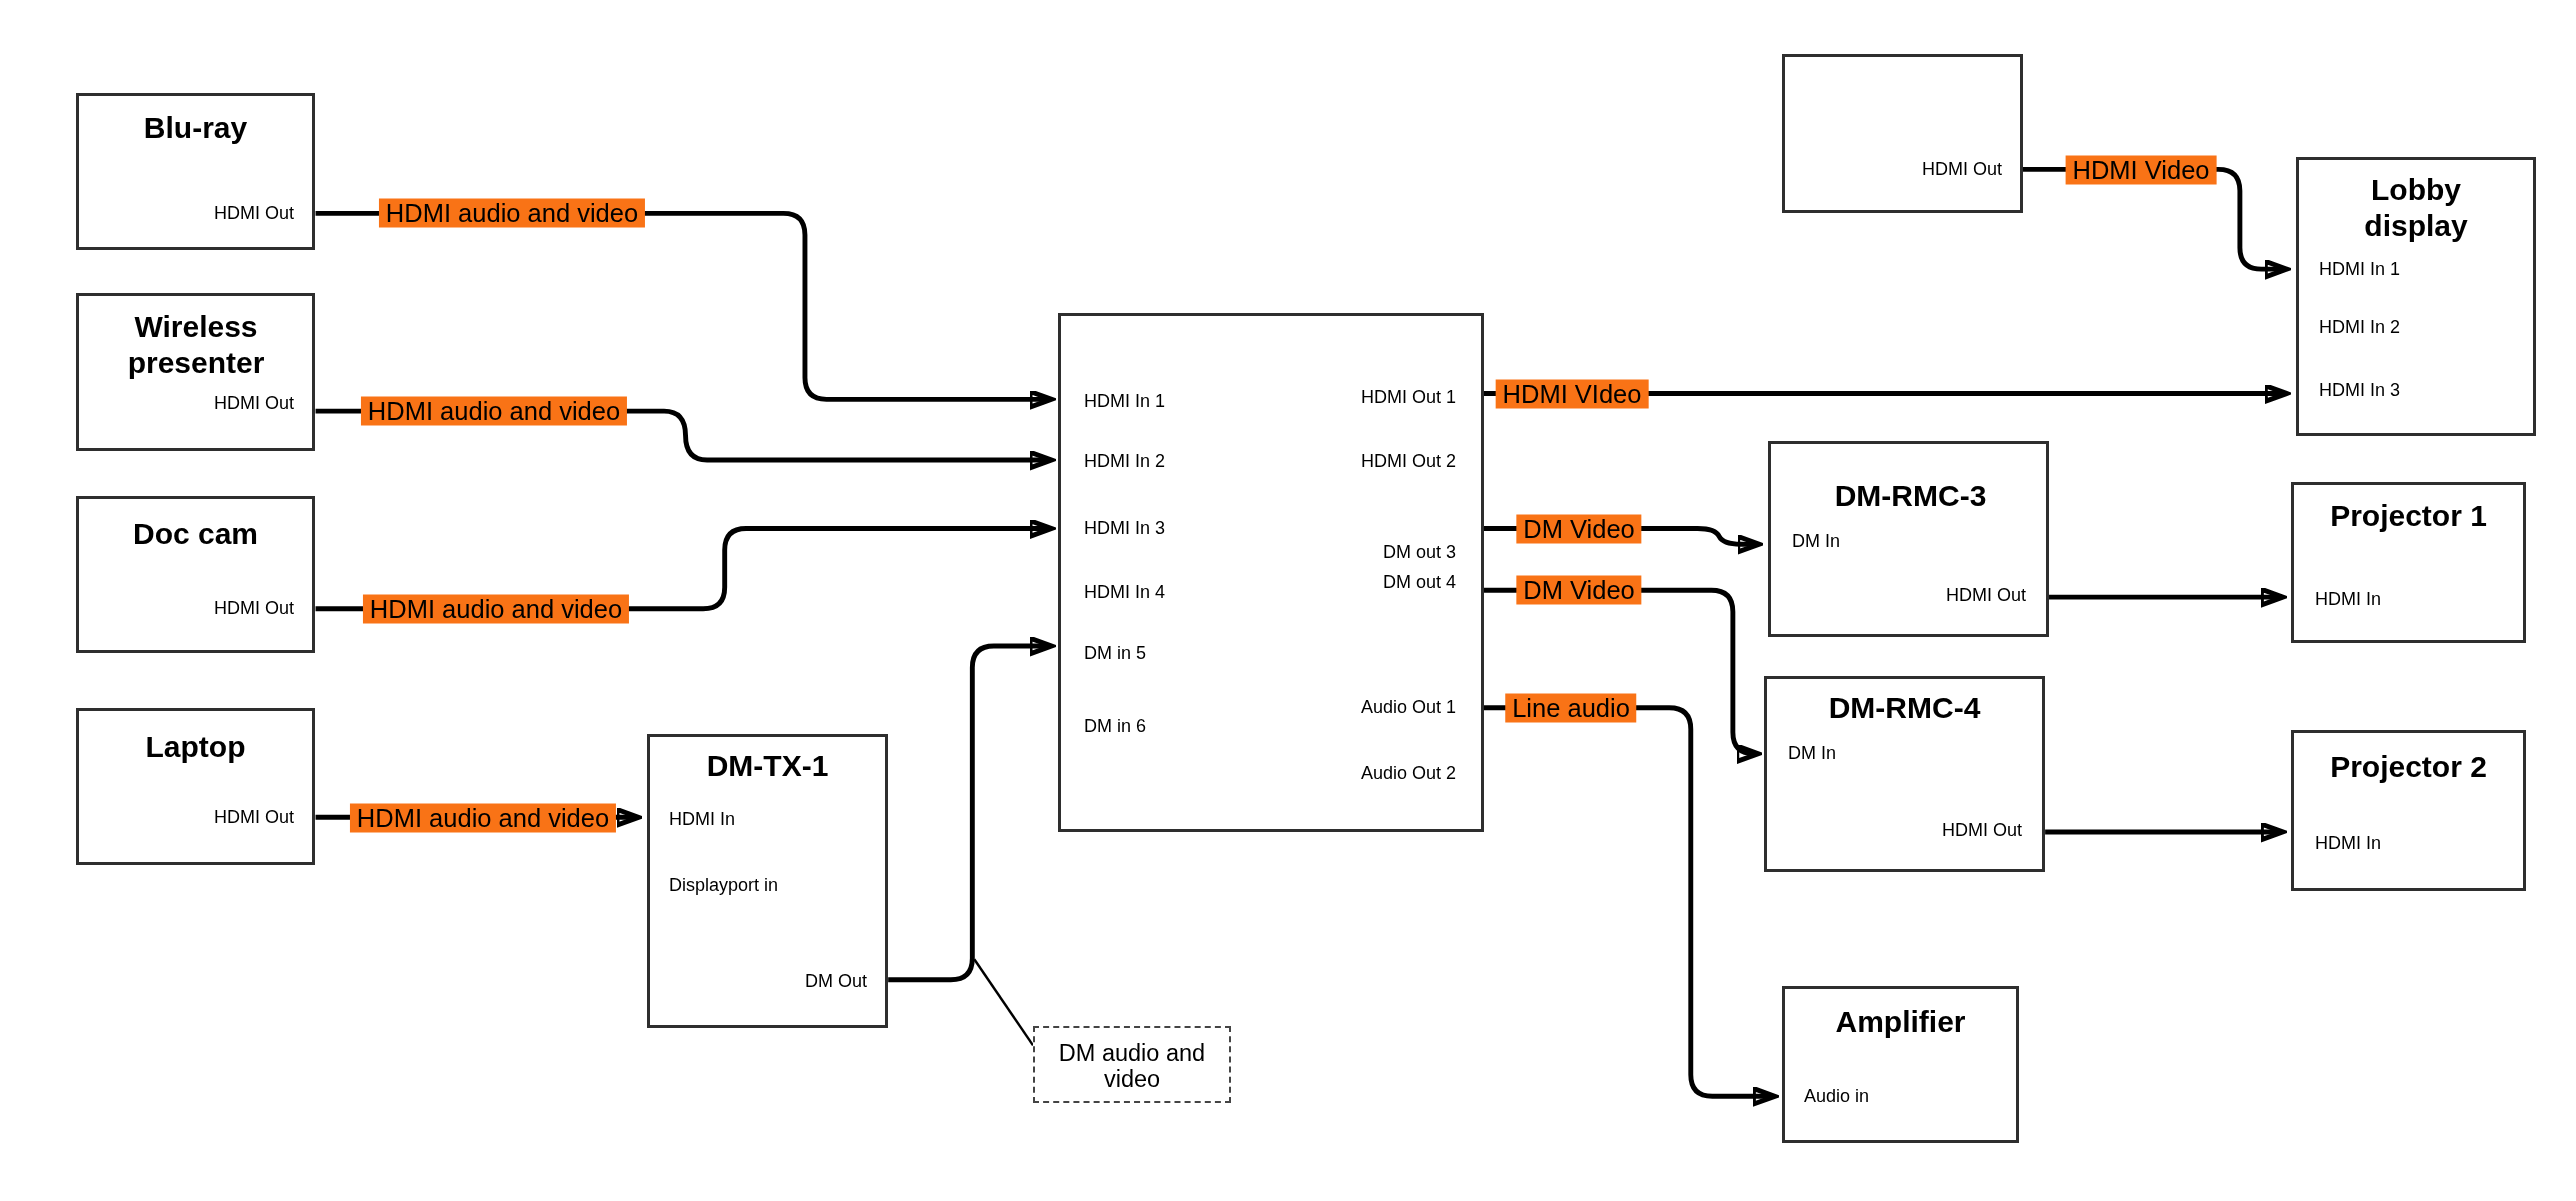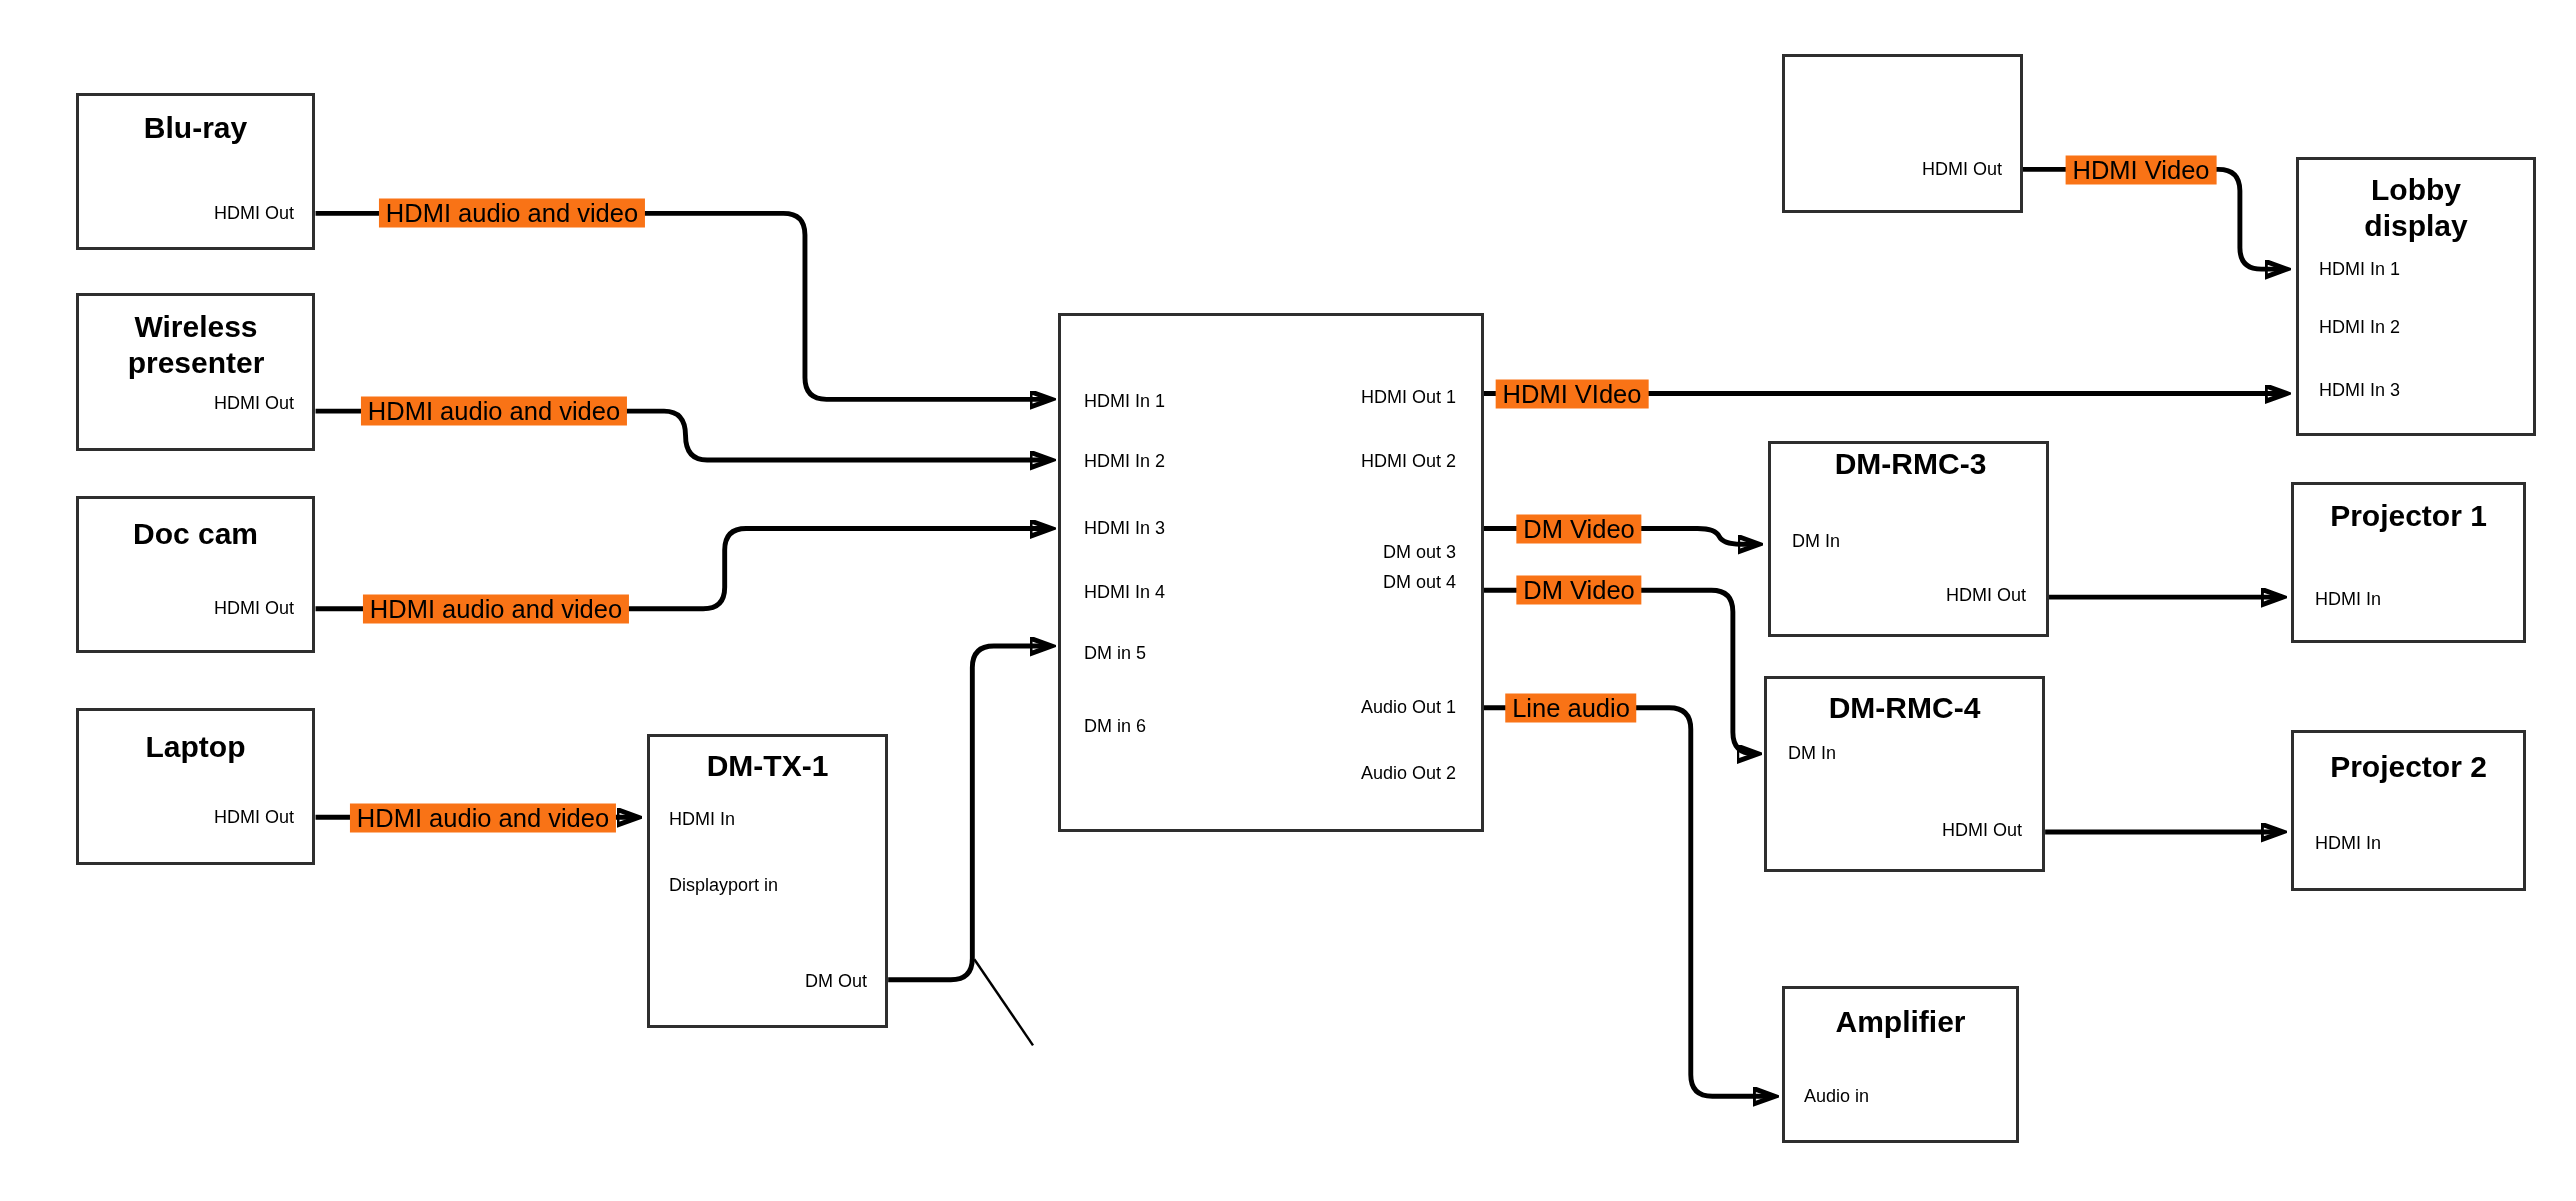--- a/index.html
+++ b/index.html
@@ -139,21 +139,21 @@
   <div class="box" style="left:1782px; top:54px; width:241px; height:159px;"></div>
   <div class="port r" style="left:1747px; top:155px; width:255px;">HDMI Out</div>
 
   <div class="box" style="left:2296px; top:157px; width:240px; height:279px;"></div>
   <div class="title" style="left:2345px; top:172px; width:142px;">Lobby display</div>
   <div class="port" style="left:2319px; top:255px;">HDMI In 1</div>
   <div class="port" style="left:2319px; top:313px;">HDMI In 2</div>
   <div class="port" style="left:2319px; top:376px;">HDMI In 3</div>
 
   <div class="box" style="left:1768px; top:441px; width:281px; height:196px;"></div>
-  <div class="title" style="left:1768px; top:446px; width:285px;">DM-RMC-3</div>
+  <div class="title" style="left:1768px; top:478px; width:285px;">DM-RMC-3</div>
   <div class="port" style="left:1792px; top:527px;">DM In</div>
   <div class="port r" style="left:1771px; top:581px; width:255px;">HDMI Out</div>
 
   <div class="box" style="left:1764px; top:676px; width:281px; height:196px;"></div>
   <div class="title" style="left:1764px; top:690px; width:281px;">DM-RMC-4</div>
   <div class="port" style="left:1788px; top:739px;">DM In</div>
   <div class="port r" style="left:1767px; top:816px; width:255px;">HDMI Out</div>
 
   <div class="box" style="left:2291px; top:482px; width:235px; height:161px;"></div>
   <div class="title" style="left:2291px; top:498px; width:235px;">Projector 1</div>
@@ -170,15 +170,18 @@
   <div class="wire-label" style="left:512px; top:213px;">HDMI audio and video</div>
   <div class="wire-label" style="left:494px; top:411px;">HDMI audio and video</div>
   <div class="wire-label" style="left:496px; top:609px;">HDMI audio and video</div>
   <div class="wire-label" style="left:483px; top:818px;">HDMI audio and video</div>
   <div class="wire-label" style="left:1572px; top:394px;">HDMI VIdeo</div>
   <div class="wire-label" style="left:1579px; top:529px;">DM Video</div>
   <div class="wire-label" style="left:1579px; top:590px;">DM Video</div>
   <div class="wire-label" style="left:1571px; top:708px;">Line audio</div>
   <div class="wire-label" style="left:2141px; top:170px;">HDMI Video</div>
 
+  <div class="callout" style="left:1033px; top:1026px; width:198px; height:77px;">
+    <span style="display:inline-block; max-width:166px;">DM audio and video</span>
+  </div>
 
 </div>
 
 
 </body></html>

